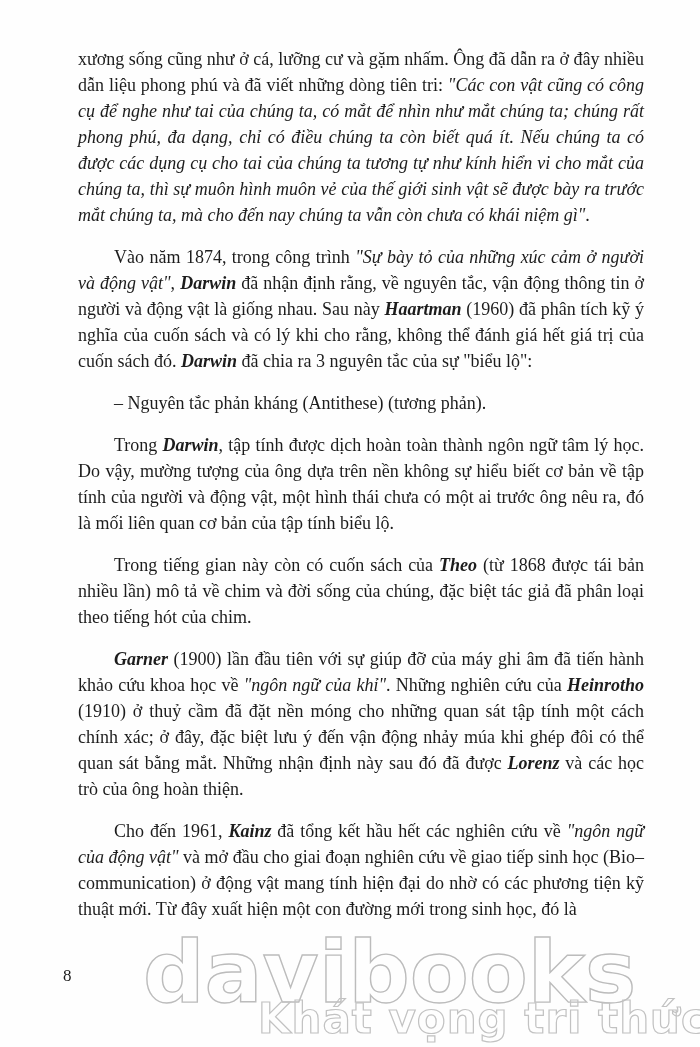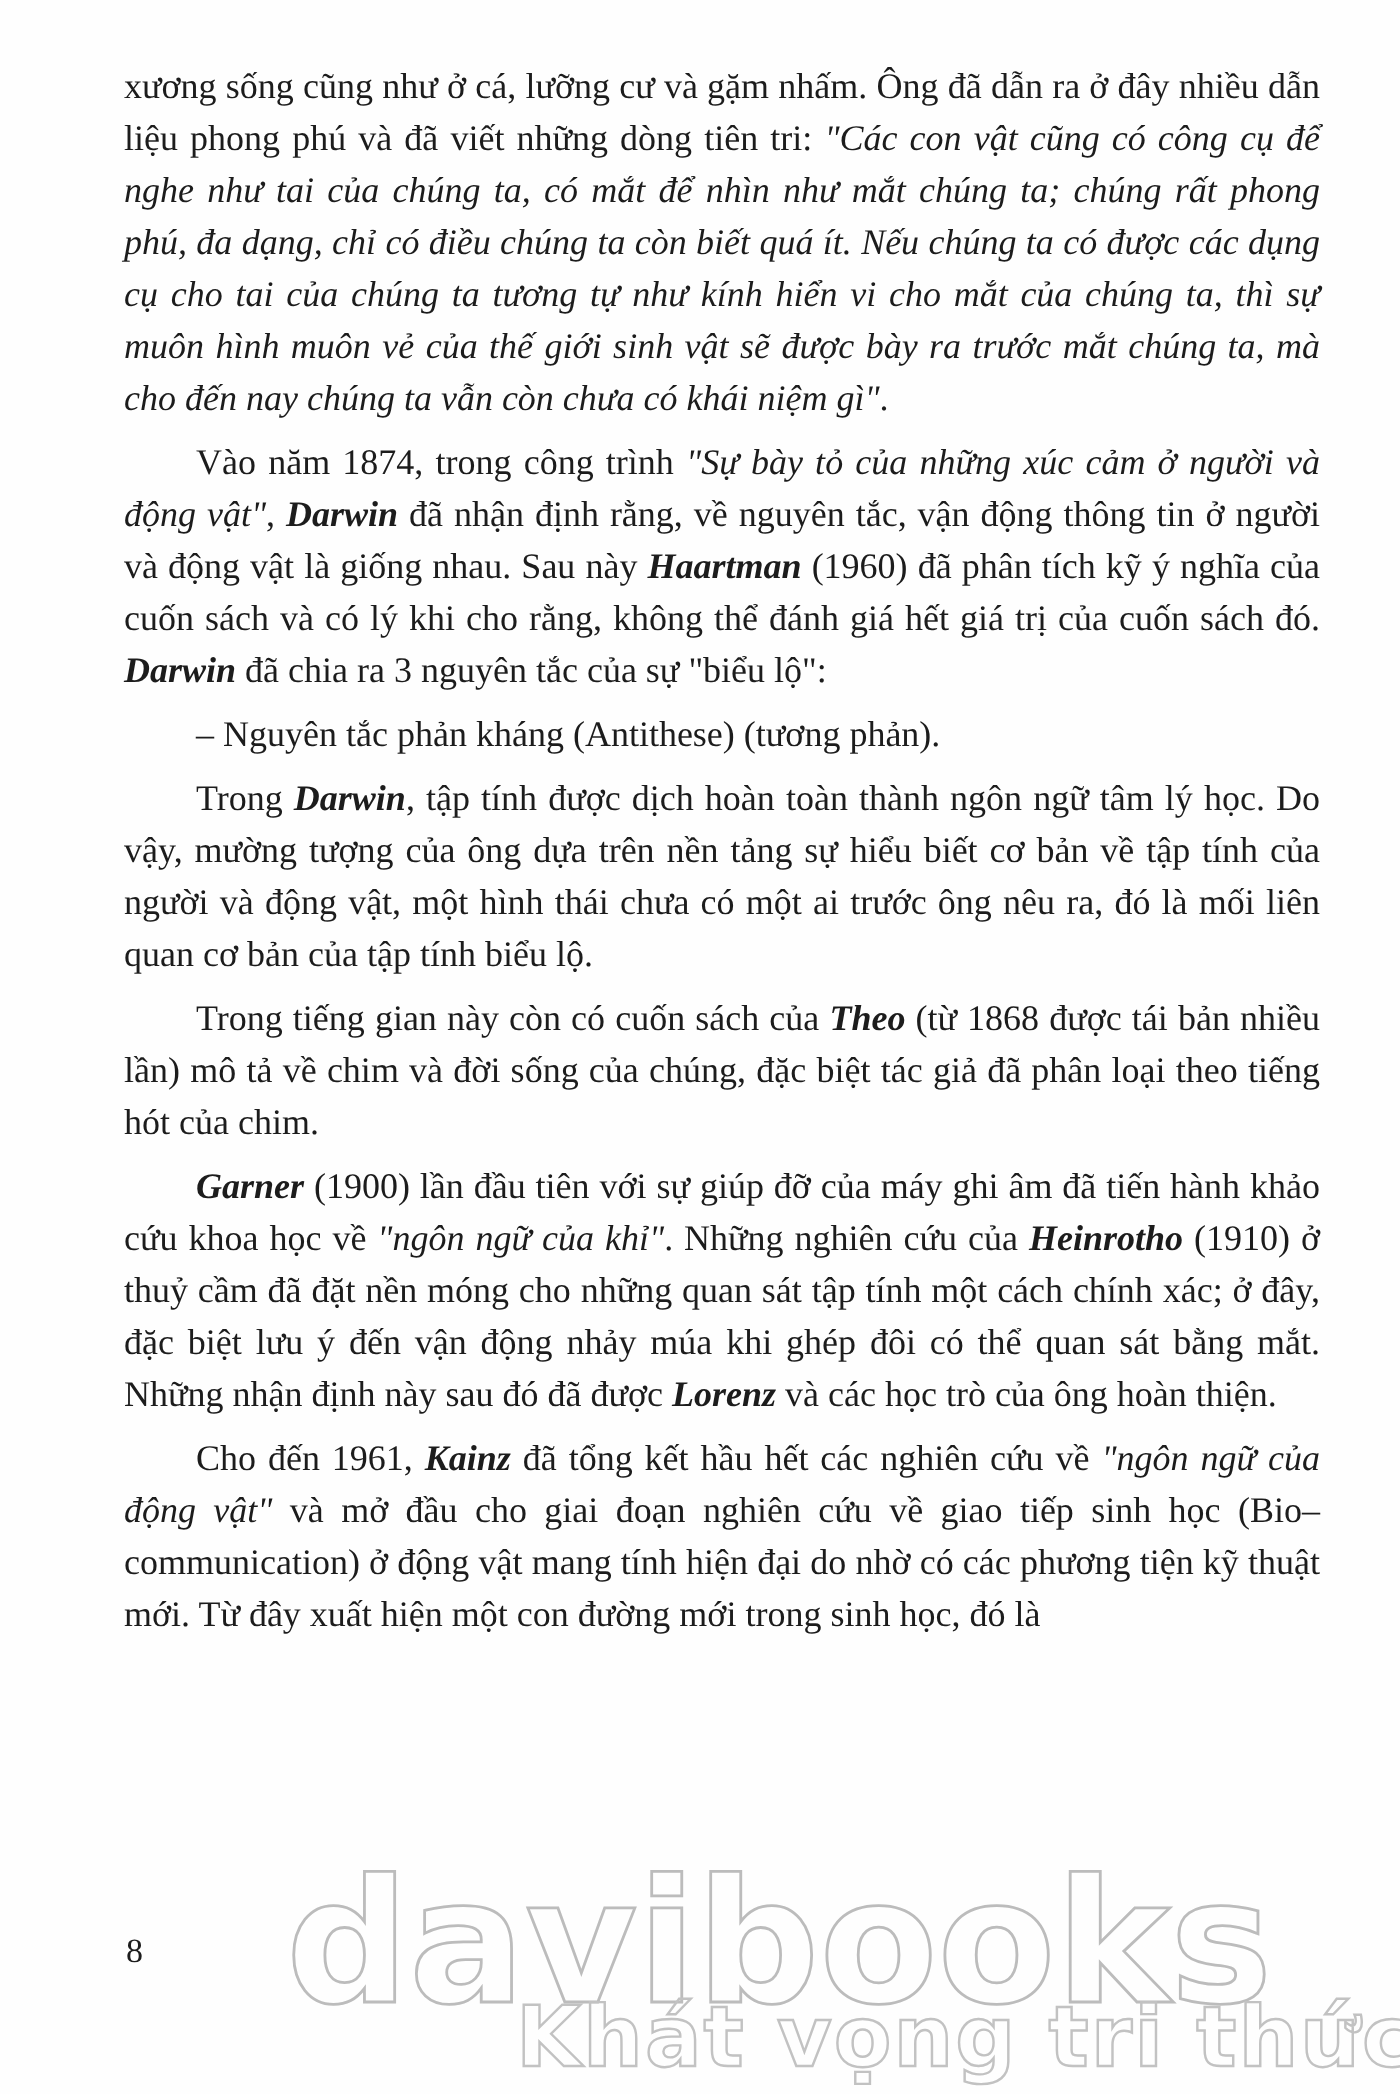--- a/index.html
+++ b/index.html
@@ -19,21 +19,21 @@
   .content {
     position: absolute;
     left: 62px;
     top: 30px;
     width: 598px;
     font-size: 18px;
     line-height: 26px;
     text-align: justify;
   }
   .content p {
-    margin: 0;
+    margin: 16px;
     padding: 0;
   }
   .content p + p {
     margin-top: 6px;
   }
   .content p.indent {
     text-indent: 36px;
   }
   .seg-n { font-style: normal; font-weight: normal; }
   .seg-i { font-style: italic; font-weight: normal; }
@@ -73,21 +73,21 @@
 </style>
 </head>
 <body>
 
 <div class="page">
 
   <div class="content">
     <p><span class="seg-n">xương sống cũng như ở cá, lưỡng cư và gặm nhấm. Ông đã dẫn ra ở đây nhiều dẫn liệu phong phú và đã viết những dòng tiên tri: </span><span class="seg-i">"Các con vật cũng có công cụ để nghe như tai của chúng ta, có mắt để nhìn như mắt chúng ta; chúng rất phong phú, đa dạng, chỉ có điều chúng ta còn biết quá ít. Nếu chúng ta có được các dụng cụ cho tai của chúng ta tương tự như kính hiển vi cho mắt của chúng ta, thì sự muôn hình muôn vẻ của thế giới sinh vật sẽ được bày ra trước mắt chúng ta, mà cho đến nay chúng ta vẫn còn chưa có khái niệm gì"</span><span class="seg-n">.</span></p>
     <p class="indent"><span class="seg-n">Vào năm 1874, trong công trình </span><span class="seg-i">"Sự bày tỏ của những xúc cảm ở người và động vật"</span><span class="seg-n">, </span><span class="seg-bi">Darwin</span><span class="seg-n"> đã nhận định rằng, về nguyên tắc, vận động thông tin ở người và động vật là giống nhau. Sau này </span><span class="seg-bi">Haartman</span><span class="seg-n"> (1960) đã phân tích kỹ ý nghĩa của cuốn sách và có lý khi cho rằng, không thể đánh giá hết giá trị của cuốn sách đó. </span><span class="seg-bi">Darwin</span><span class="seg-n"> đã chia ra 3 nguyên tắc của sự "biểu lộ":</span></p>
     <p class="indent"><span class="seg-n">– Nguyên tắc phản kháng (Antithese) (tương phản).</span></p>
-    <p class="indent"><span class="seg-n">Trong </span><span class="seg-bi">Darwin</span><span class="seg-n">, tập tính được dịch hoàn toàn thành ngôn ngữ tâm lý học. Do vậy, mường tượng của ông dựa trên nền tảng sự hiểu biết cơ bản về tập tính của người và động vật, một hình thái chưa có một ai trước ông nêu ra, đó là mối liên quan cơ bản của tập tính biểu lộ.</span></p>
+    <p class="indent"><span class="seg-n">Trong </span><span class="seg-bi">Darwin</span><span class="seg-n">, tập tính được dịch hoàn toàn thành ngôn ngữ tâm lý học. Do vậy, mường tượng của ông dựa trên nền không sự hiểu biết cơ bản về tập tính của người và động vật, một hình thái chưa có một ai trước ông nêu ra, đó là mối liên quan cơ bản của tập tính biểu lộ.</span></p>
     <p class="indent"><span class="seg-n">Trong tiếng gian này còn có cuốn sách của </span><span class="seg-bi">Theo</span><span class="seg-n"> (từ 1868 được tái bản nhiều lần) mô tả về chim và đời sống của chúng, đặc biệt tác giả đã phân loại theo tiếng hót của chim.</span></p>
     <p class="indent"><span class="seg-bi">Garner</span><span class="seg-n"> (1900) lần đầu tiên với sự giúp đỡ của máy ghi âm đã tiến hành khảo cứu khoa học về </span><span class="seg-i">"ngôn ngữ của khỉ"</span><span class="seg-n">. Những nghiên cứu của </span><span class="seg-bi">Heinrotho</span><span class="seg-n"> (1910) ở thuỷ cầm đã đặt nền móng cho những quan sát tập tính một cách chính xác; ở đây, đặc biệt lưu ý đến vận động nhảy múa khi ghép đôi có thể quan sát bằng mắt. Những nhận định này sau đó đã được </span><span class="seg-bi">Lorenz</span><span class="seg-n"> và các học trò của ông hoàn thiện.</span></p>
     <p class="indent"><span class="seg-n">Cho đến 1961, </span><span class="seg-bi">Kainz</span><span class="seg-n"> đã tổng kết hầu hết các nghiên cứu về </span><span class="seg-i">"ngôn ngữ của động vật"</span><span class="seg-n"> và mở đầu cho giai đoạn nghiên cứu về giao tiếp sinh học (Bio–communication) ở động vật mang tính hiện đại do nhờ có các phương tiện kỹ thuật mới. Từ đây xuất hiện một con đường mới trong sinh học, đó là</span></p>
   </div>
 
   <div class="page-number">8</div>
 
   <div class="watermark wm-brand">davibooks</div>
   <div class="watermark wm-slogan">Khát vọng tri thức</div>
 

